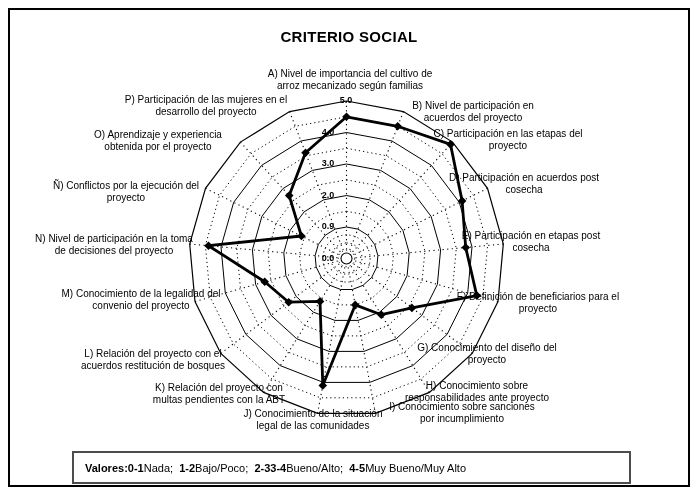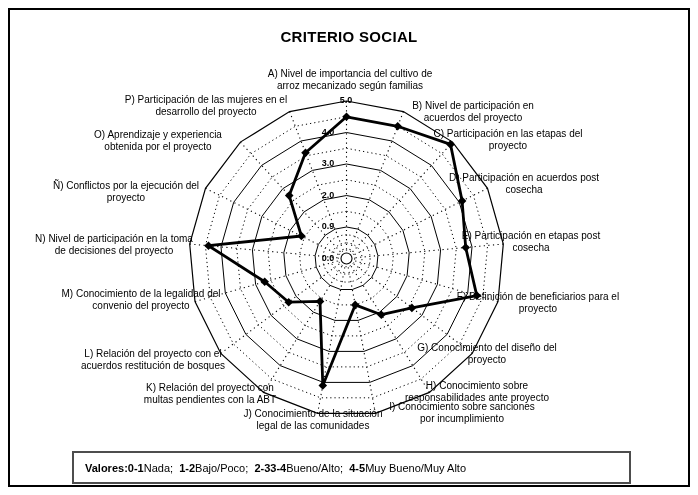--- a/index.html
+++ b/index.html
@@ -99,21 +99,21 @@
     <div class="axis-label" style="left: 350px; top: 80px; width: 190px;">A) Nivel de importancia del cultivo de arroz mecanizado según familias</div>
     <div class="axis-label" style="left: 473px; top: 112px; width: 152px;">B) Nivel de participación en acuerdos del proyecto</div>
     <div class="axis-label" style="left: 508px; top: 140px; width: 182px;">C) Participación en las etapas del proyecto</div>
     <div class="axis-label" style="left: 524px; top: 184px; width: 180px;">D) Participación en acuerdos post cosecha</div>
     <div class="axis-label" style="left: 531px; top: 242px; width: 168px;">E) Participación en etapas post cosecha</div>
     <div class="axis-label" style="left: 538px; top: 303px; width: 188px;">F) Definición de beneficiarios para el proyecto</div>
     <div class="axis-label" style="left: 487px; top: 354px; width: 168px;">G) Conocimiento del diseño del proyecto</div>
     <div class="axis-label" style="left: 477px; top: 392px; width: 172px;">H) Conocimiento sobre responsabilidades ante proyecto</div>
     <div class="axis-label" style="left: 420px; top: 413px; width: 162px; margin-left: 42px;">I) Conocimiento sobre sanciones por incumplimiento</div>
     <div class="axis-label" style="left: 313px; top: 420px; width: 162px;">J) Conocimiento de la situación legal de las comunidades</div>
-    <div class="axis-label" style="left: 210px; top: 394px; width: 152px;">K) Relación del proyecto con multas pendientes con la ABT</div>
+    <div class="axis-label" style="left: 219px; top: 394px; width: 152px;">K) Relación del proyecto con multas pendientes con la ABT</div>
     <div class="axis-label" style="left: 153px; top: 360px; width: 164px;">L) Relación del proyecto con el acuerdos restitución de bosques</div>
     <div class="axis-label" style="left: 141px; top: 300px; width: 168px;">M) Conocimiento de la legalidad del convenio del proyecto</div>
     <div class="axis-label" style="left: 114px; top: 245px; width: 162px;">N) Nivel de participación en la toma de decisiones del proyecto</div>
     <div class="axis-label" style="left: 126px; top: 192px; width: 174px;">Ñ) Conflictos por la ejecución del proyecto</div>
     <div class="axis-label" style="left: 158px; top: 141px; width: 152px;">O) Aprendizaje y experiencia obtenida por el proyecto</div>
     <div class="axis-label" style="left: 206px; top: 106px; width: 178px;">P) Participación de las mujeres en el desarrollo del proyecto</div>
   </div>
 <div id="ticks">
     <div class="tick-label" style="left: 328px; top: 100px; padding-left: 36px;">5.0</div>
     <div class="tick-label" style="left: 328px; top: 131.5px;">4.0</div>

